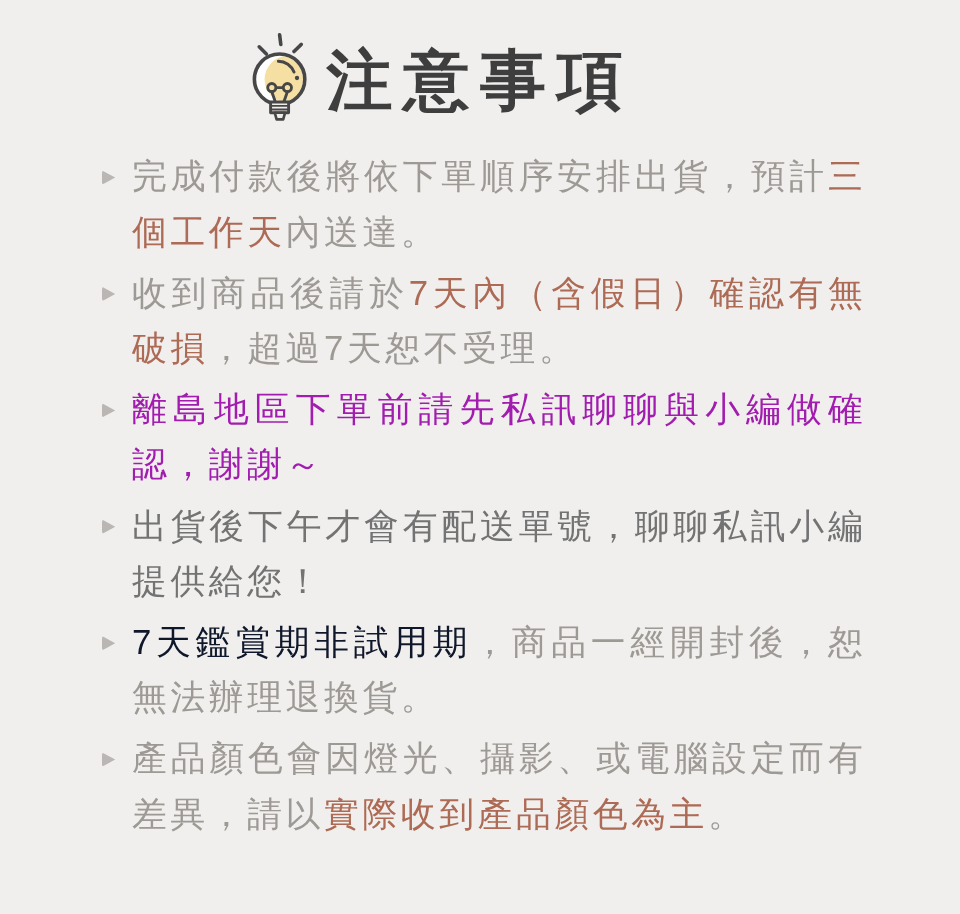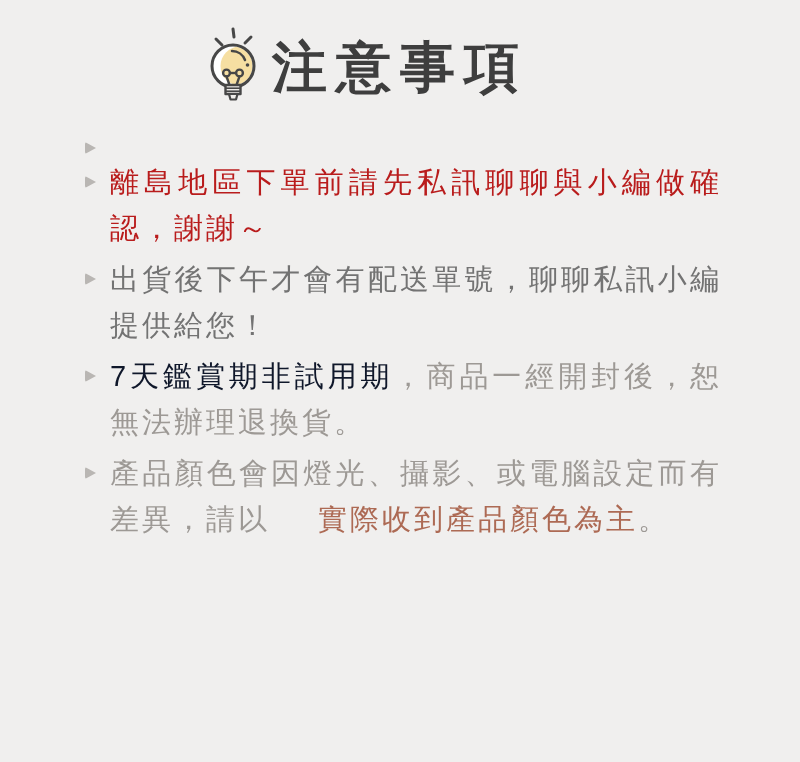--- a/index.html
+++ b/index.html
@@ -115,32 +115,37 @@
           <path d="M23 70 H31.5 L30 75.5 H24.5 Z" fill="#efedea" stroke="#474747" stroke-width="2.2" stroke-linejoin="round"></path>
         </svg>
       </span>
       <span>注意事項</span>
     </h1>
   </div>
 
   <ul class="notice-list">
       <li class="notice-item">
         <span class="bullet" style="border-left-color: rgb(185, 182, 179);"></span>
+        <p class="notice-text" style="color: rgb(157, 153, 149);"><span class="seg-normal">完成付款後將依下單順序安排出貨，預計</span><span class="seg-accent" style="color: rgb(173, 106, 84);">三個工作天</span><span class="seg-normal">內送達。</span></p>
       </li>
       <li class="notice-item">
         <span class="bullet" style="border-left-color: rgb(185, 182, 179);"></span>
-        <p class="notice-text" style="color: #b91c1c;"><span class="seg-normal">離島地區下單前請先私訊聊聊與小編做確認，謝謝～</span></p>
+        <p class="notice-text" style="color: rgb(157, 153, 149);"><span class="seg-normal">收到商品後請於</span><span class="seg-accent" style="color: rgb(173, 106, 84);">7天內（含假日）確認有無破損</span><span class="seg-normal">，超過7天恕不受理。</span></p>
+      </li>
+      <li class="notice-item">
+        <span class="bullet" style="border-left-color: rgb(185, 182, 179);"></span>
+        <p class="notice-text" style="color: #a21caf;"><span class="seg-normal">離島地區下單前請先私訊聊聊與小編做確認，謝謝～</span></p>
       </li>
       <li class="notice-item">
         <span class="bullet" style="border-left-color: rgb(185, 182, 179);"></span>
         <p class="notice-text" style="color: #737373;"><span class="seg-normal">出貨後下午才會有配送單號，聊聊私訊小編提供給您！</span></p>
       </li>
       <li class="notice-item">
         <span class="bullet" style="border-left-color: rgb(185, 182, 179);"></span>
         <p class="notice-text" style="color: rgb(157, 153, 149);"><span class="seg-accent" style="color: #0f172a;">7天鑑賞期非試用期</span><span class="seg-normal">，商品一經開封後，恕無法辦理退換貨。</span></p>
       </li>
       <li class="notice-item">
         <span class="bullet" style="border-left-color: rgb(185, 182, 179);"></span>
-        <p class="notice-text" style="color: rgb(157, 153, 149);"><span class="seg-normal">產品顏色會因燈光、攝影、或電腦設定而有差異，請以</span><span class="seg-accent" style="color: rgb(173, 106, 84); margin-left: 48px;">實際收到產品顏色為主</span><span class="seg-normal">。</span></p>
+        <p class="notice-text" style="color: rgb(157, 153, 149);"><span class="seg-normal">產品顏色會因燈光、攝影、或電腦設定而有差異，請以</span><span class="seg-accent" style="color: rgb(173, 106, 84);">實際收到產品顏色為主</span><span class="seg-normal">。</span></p>
       </li>
     </ul>
 
 </div>
 
 </body></html>

